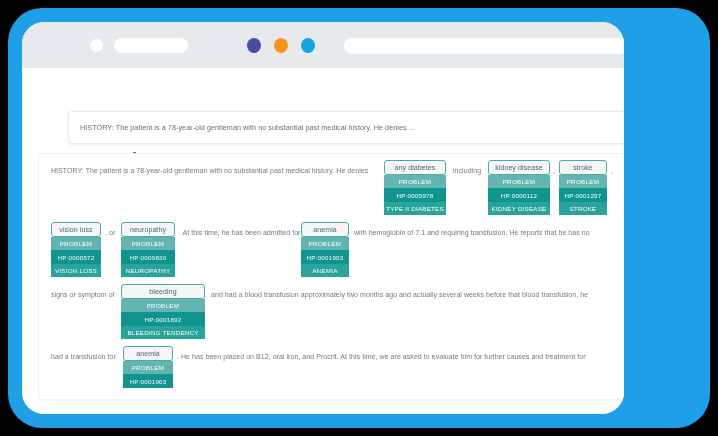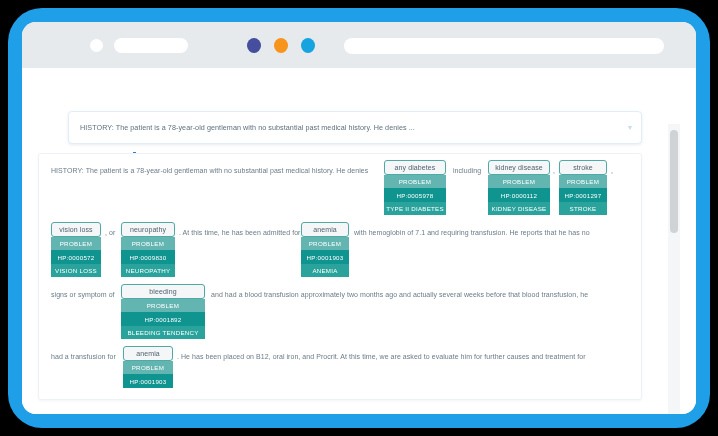--- a/index.html
+++ b/index.html
@@ -7,22 +7,22 @@
     width:718px;height:436px;overflow:hidden;background:#000000;
     font-family:"Liberation Sans", sans-serif;
   }
 
   
   #frame{
     position:absolute;left:8px;top:8px;width:702px;height:420px;
     background:#1f9fe8;border-radius:34px;
   }
   #frame-inner{
-    position:absolute;left:14px;top:14px;width:674px;height:392px;
-    background:#ffffff;border-radius:14px;overflow:hidden;
+    position:absolute;left:14px;top:14px;width:602px;height:392px;
+    background:#ffffff;border-radius:22px;overflow:hidden;
   }
 
   
   #chrome{
     position:absolute;left:0;top:0;width:674px;height:46px;
     background:#e6eaed;
   }
   .chrome-dot-white{
     position:absolute;top:17px;left:68px;width:13px;height:13px;
     border-radius:50%;background:#ffffff;

